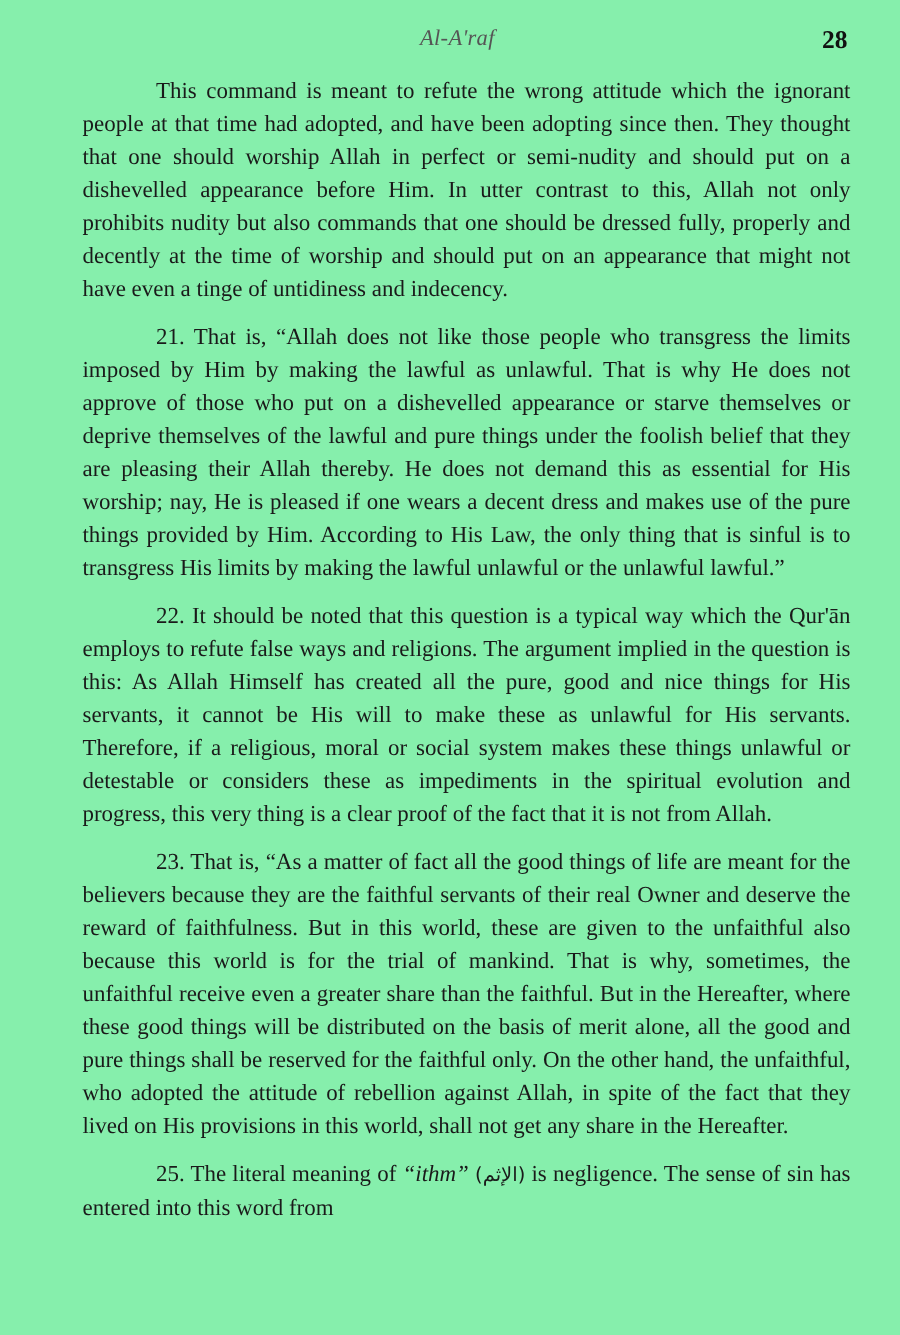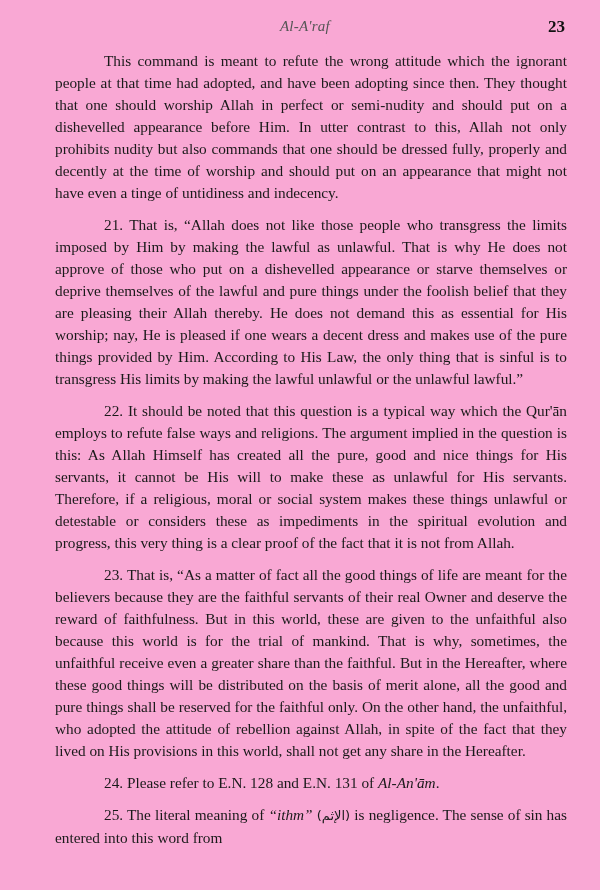--- a/index.html
+++ b/index.html
@@ -12,21 +12,21 @@
       height: 890px;
       overflow: hidden;
       position: relative;
       font-family: "Liberation Serif", "DejaVu Serif", serif;
       color: #1a1a1a;
     }
     .page {
       position: absolute;
       left: 0; top: 0;
       width: 600px; height: 890px;
-      background: #f9a8d4;
+      background: #86efac;
     }
     .running-head {
       position: absolute;
       top: 18px;
       left: 0;
       width: 600px;
       height: 24px;
     }
     .running-title {
       position: absolute;
@@ -69,25 +69,24 @@
       font-size: 13px;
     }
   </style>
 </head>
 <body>
 
 <div class="page">
 
   <div class="running-head">
     <span class="running-title">Al-A'raf</span>
-    <span class="page-number">23</span>
+    <span class="page-number">28</span>
   </div>
 
   <div class="body-text">
     <p class="indent">This command is meant to refute the wrong attitude which the ignorant people at that time had adopted, and have been adopting since then. They thought that one should worship Allah in perfect or semi-nudity and should put on a dishevelled appearance before Him. In utter contrast to this, Allah not only prohibits nudity but also commands that one should be dressed fully, properly and decently at the time of worship and should put on an appearance that might not have even a tinge of untidiness and indecency.</p>
     <p class="indent">21. That is, “Allah does not like those people who transgress the limits imposed by Him by making the lawful as unlawful. That is why He does not approve of those who put on a dishevelled appearance or starve themselves or deprive themselves of the lawful and pure things under the foolish belief that they are pleasing their Allah thereby. He does not demand this as essential for His worship; nay, He is pleased if one wears a decent dress and makes use of the pure things provided by Him. According to His Law, the only thing that is sinful is to transgress His limits by making the lawful unlawful or the unlawful lawful.”</p>
     <p class="indent">22. It should be noted that this question is a typical way which the Qur'ān employs to refute false ways and religions. The argument implied in the question is this: As Allah Himself has created all the pure, good and nice things for His servants, it cannot be His will to make these as unlawful for His servants. Therefore, if a religious, moral or social system makes these things unlawful or detestable or considers these as impediments in the spiritual evolution and progress, this very thing is a clear proof of the fact that it is not from Allah.</p>
     <p class="indent">23. That is, “As a matter of fact all the good things of life are meant for the believers because they are the faithful servants of their real Owner and deserve the reward of faithfulness. But in this world, these are given to the unfaithful also because this world is for the trial of mankind. That is why, sometimes, the unfaithful receive even a greater share than the faithful. But in the Hereafter, where these good things will be distributed on the basis of merit alone, all the good and pure things shall be reserved for the faithful only. On the other hand, the unfaithful, who adopted the attitude of rebellion against Allah, in spite of the fact that they lived on His provisions in this world, shall not get any share in the Hereafter.</p>
-    <p class="indent"><span>24. Please refer to E.N. 128 and E.N. 131 of </span><span class="ital">Al-An'ām</span><span>.</span></p>
     <p class="indent"><span>25. The literal meaning of </span><span class="ital">“ithm”</span> <span class="arabic">(الإثم)</span><span> is negligence. The sense of sin has entered into this word from </span></p>
   </div>
 
 </div>
 
 </body></html>

